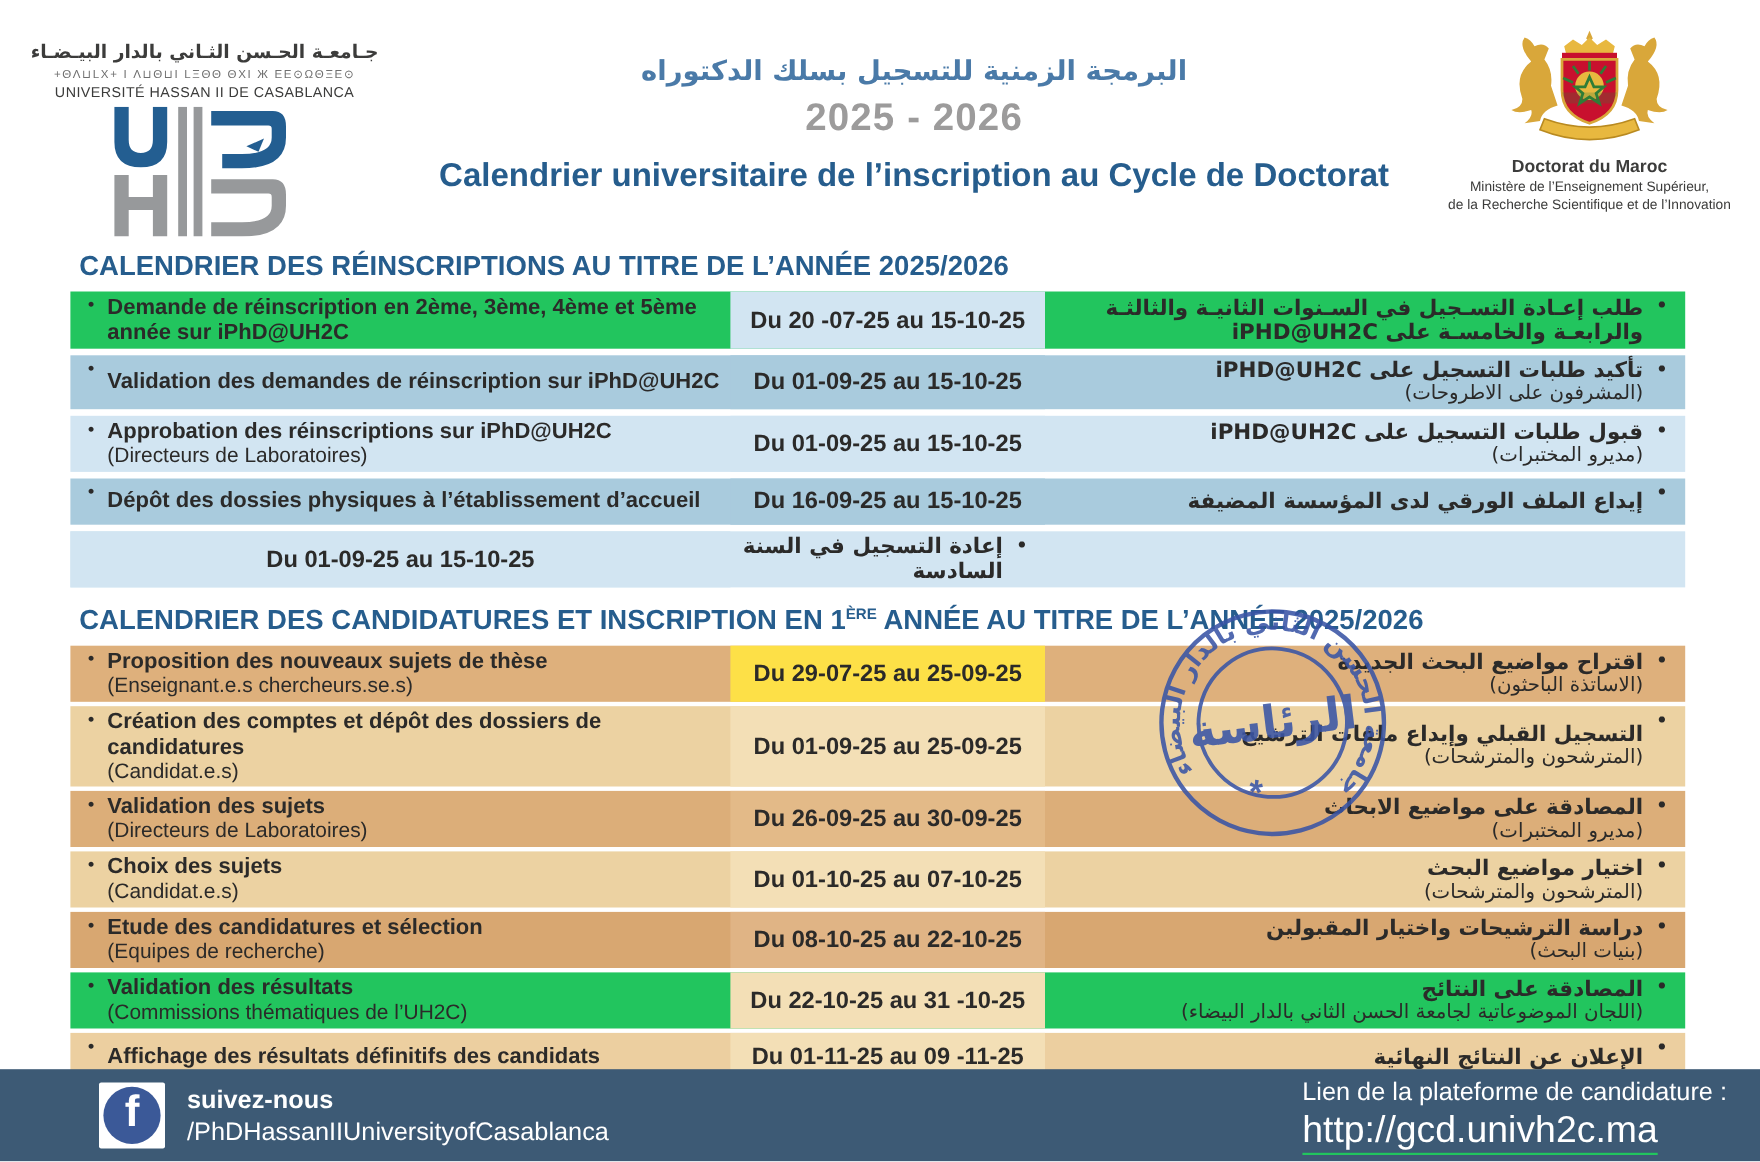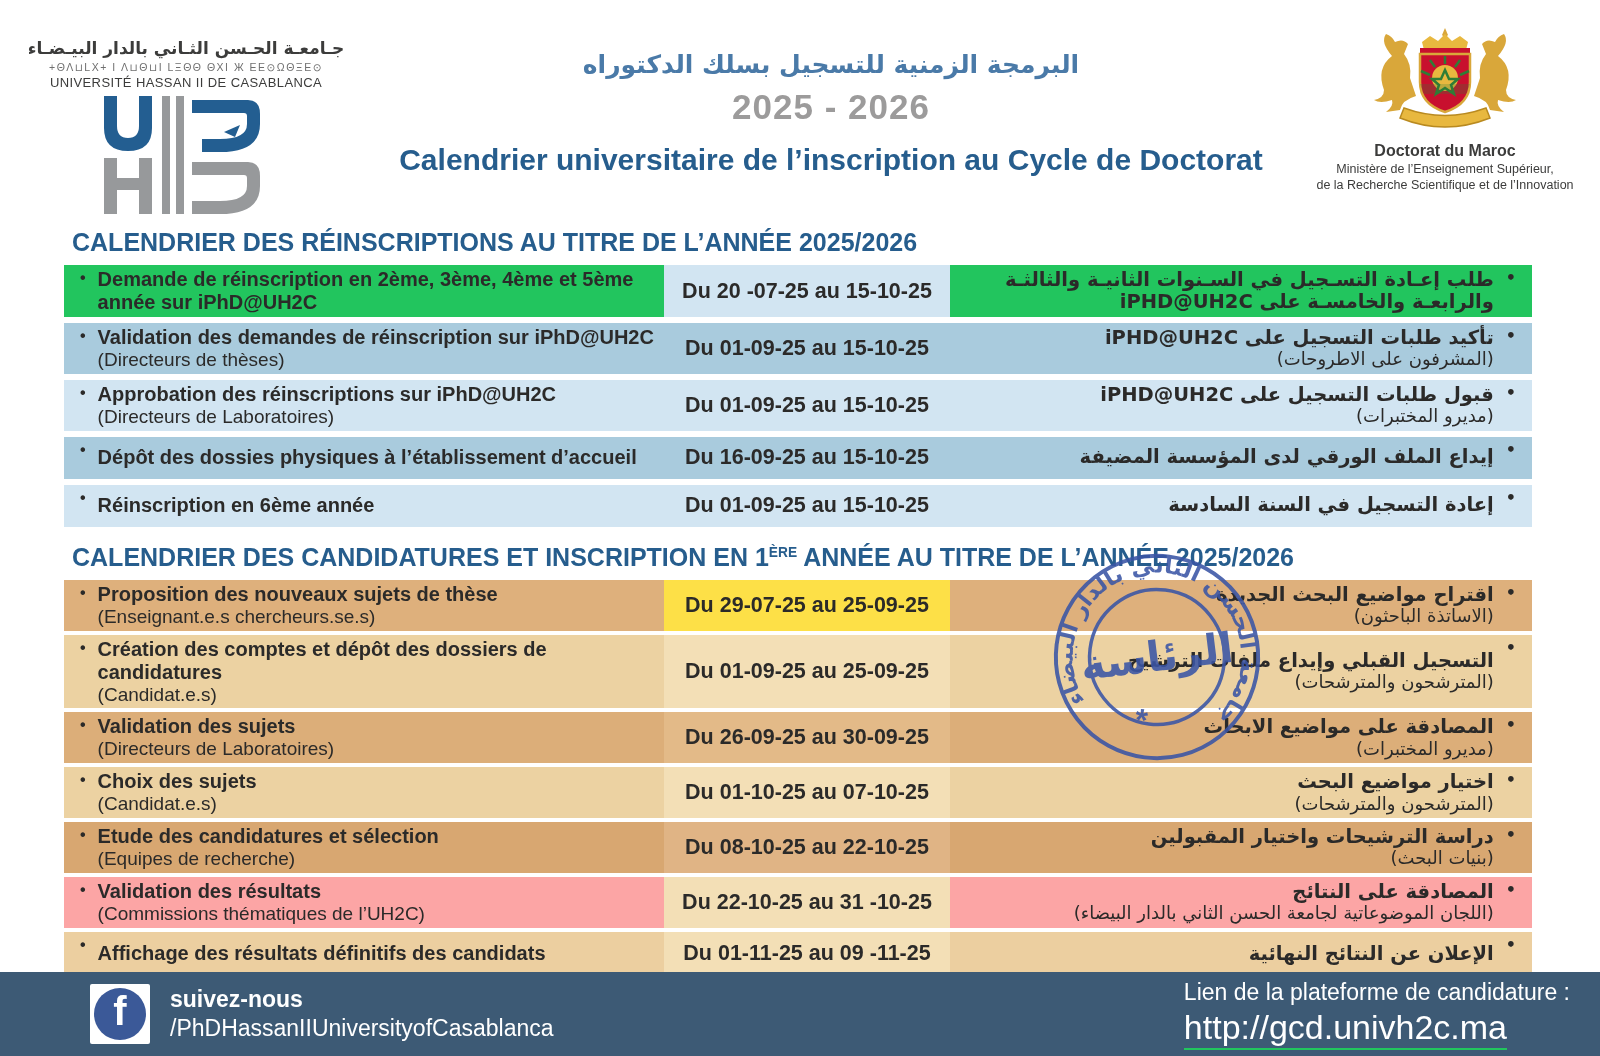--- a/index.html
+++ b/index.html
@@ -146,21 +146,20 @@
           <div class="txt">
             <div class="main">طلب إعـادة التسـجيل في السـنوات الثانيـة والثالثـة والرابعـة والخامسـة على iPHD@UH2C</div>
           </div>
         </div>
     </div>
 
     <div class="row" style="background: rgb(169, 203, 221);">
       <div class="cell fr">
           <div class="txt">
             <div class="main">Validation des demandes de réinscription sur iPhD@UH2C</div>
-            <div class="sub">(Directeurs de thèses)</div>
           </div>
         </div>
       <div class="cell date" style="background: rgb(169, 203, 221);">Du 01-09-25 au 15-10-25</div>
       <div class="cell arb">
           <div class="txt">
             <div class="main">تأكيد طلبات التسجيل على iPHD@UH2C</div>
             <div class="sub">(المشرفون على الاطروحات)</div>
           </div>
         </div>
     </div>
@@ -189,25 +188,20 @@
         </div>
       <div class="cell date" style="background: rgb(169, 203, 221);">Du 16-09-25 au 15-10-25</div>
       <div class="cell arb">
           <div class="txt">
             <div class="main">إيداع الملف الورقي لدى المؤسسة المضيفة</div>
           </div>
         </div>
     </div>
 
     <div class="row" style="background: rgb(210, 229, 242);">
-      <div class="cell fr">
-          <div class="txt">
-            <div class="main">Réinscription en 6ème année</div>
-          </div>
-        </div>
       <div class="cell date" style="background: rgb(210, 229, 242);">Du 01-09-25 au 15-10-25</div>
       <div class="cell arb">
           <div class="txt">
             <div class="main">إعادة التسجيل في السنة السادسة</div>
           </div>
         </div>
     </div>
   </div>
 
   <div class="content s2">
@@ -288,21 +282,21 @@
         </div>
       <div class="cell date" style="background: rgb(224, 180, 133);">Du 08-10-25 au 22-10-25</div>
       <div class="cell arb">
           <div class="txt">
             <div class="main">دراسة الترشيحات واختيار المقبولين</div>
             <div class="sub">(بنيات البحث)</div>
           </div>
         </div>
     </div>
 
-    <div class="row" style="background: #fca5a5;">
+    <div class="row" style="background: #22c55e;">
       <div class="cell fr">
           <div class="txt">
             <div class="main">Validation des résultats</div>
             <div class="sub">(Commissions thématiques de l’UH2C)</div>
           </div>
         </div>
       <div class="cell date" style="background: rgb(243, 223, 182);">Du 22-10-25 au 31 -10-25</div>
       <div class="cell arb">
           <div class="txt">
             <div class="main">المصادقة على النتائج</div>

